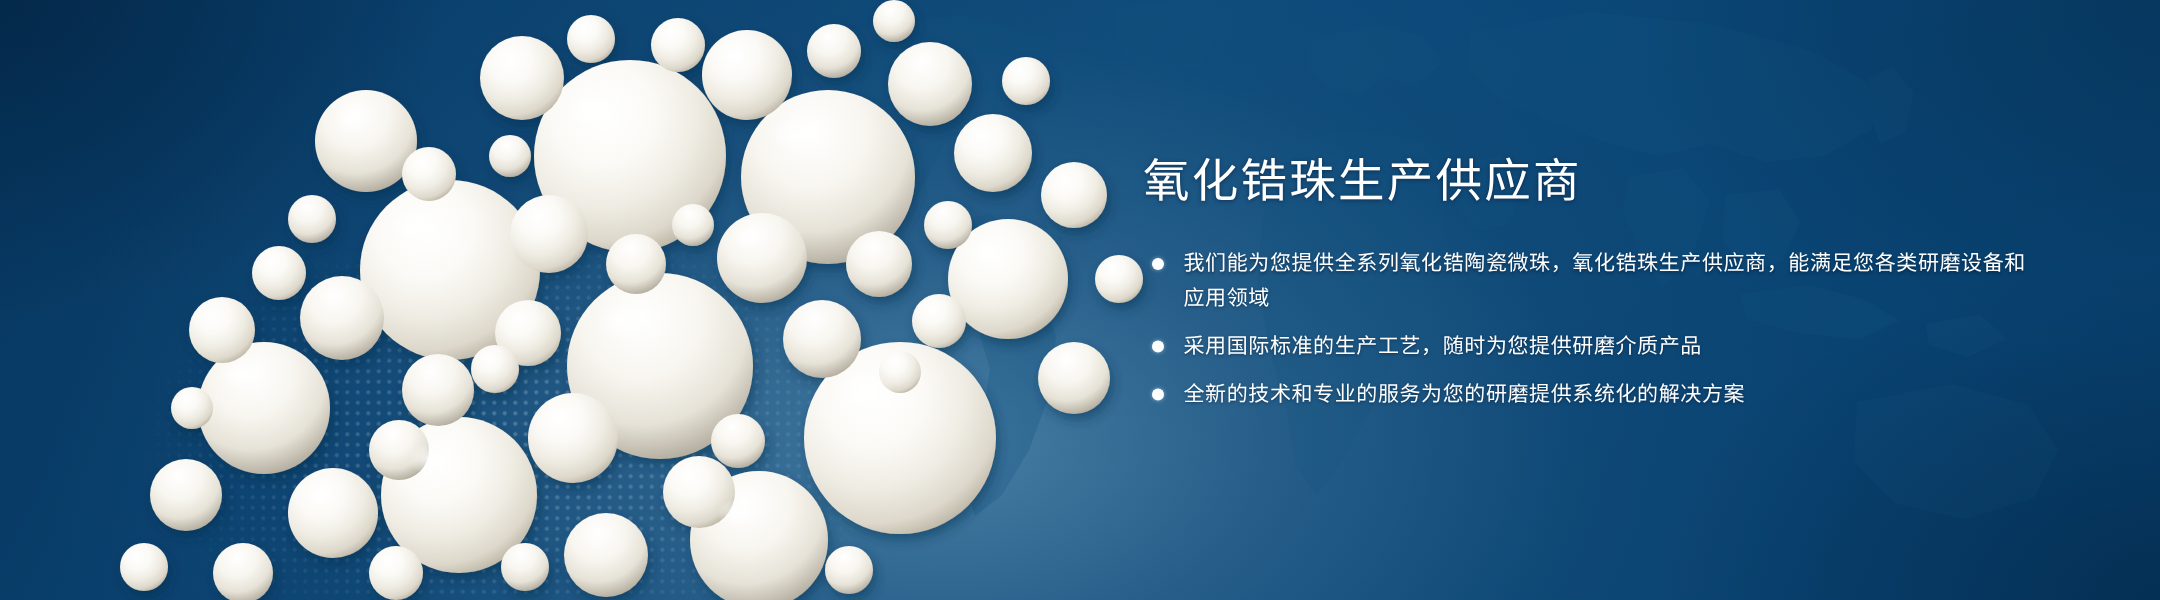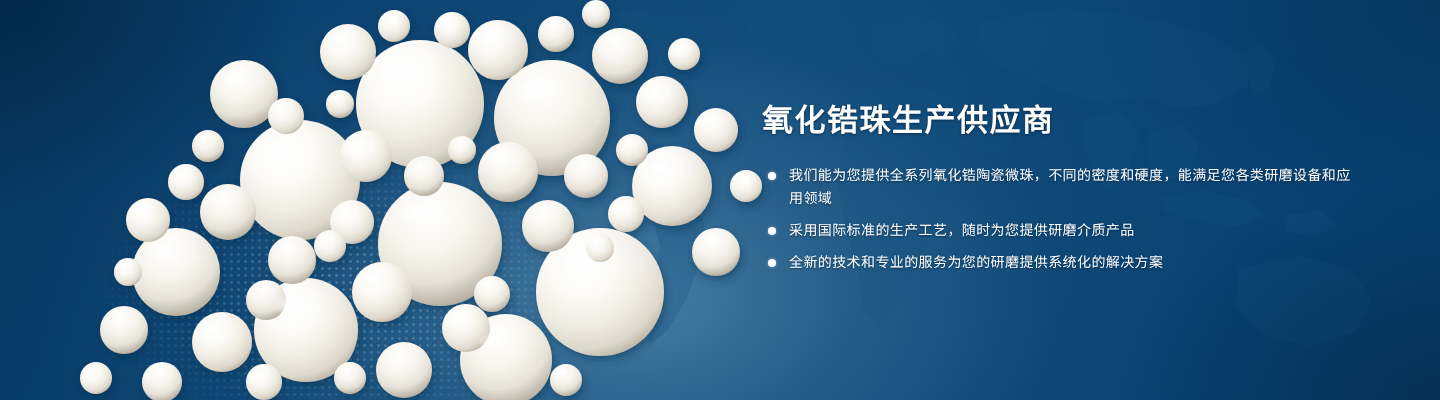--- a/index.html
+++ b/index.html
@@ -84,21 +84,21 @@
   .content {
     position: absolute;
     left: 762px;
     top: 104px;
     width: 600px;
   }
   .headline {
     margin: 0 0 26px 0;
     font-size: 31px;
     line-height: 34px;
-    font-weight: 700;
+    font-weight: 400;
     color: #ffffff;
     letter-spacing: 1.5px;
     text-shadow: 0 1px 3px rgba(0,20,45,0.55);
   }
   .bullets {
     list-style: none;
     margin: 0;
     padding: 0;
   }
   .bullet {
@@ -270,21 +270,21 @@
       </g>
     </svg>
   </div>
 
   <div class="content">
     <h1 class="headline">氧化锆珠生产供应商</h1>
 
     <ul class="bullets">
       <li class="bullet">
         <span class="bullet-dot"></span>
-        <span class="bullet-text">我们能为您提供全系列氧化锆陶瓷微珠，不同的密度和硬度，能满足您各类研磨设备和应用领域</span>
+        <span class="bullet-text">我们能为您提供全系列氧化锆陶瓷微珠，氧化锆珠生产供应商，能满足您各类研磨设备和应用领域</span>
       </li>
       <li class="bullet">
         <span class="bullet-dot"></span>
         <span class="bullet-text">采用国际标准的生产工艺，随时为您提供研磨介质产品</span>
       </li>
       <li class="bullet">
         <span class="bullet-dot"></span>
         <span class="bullet-text">全新的技术和专业的服务为您的研磨提供系统化的解决方案</span>
       </li>
     </ul>

